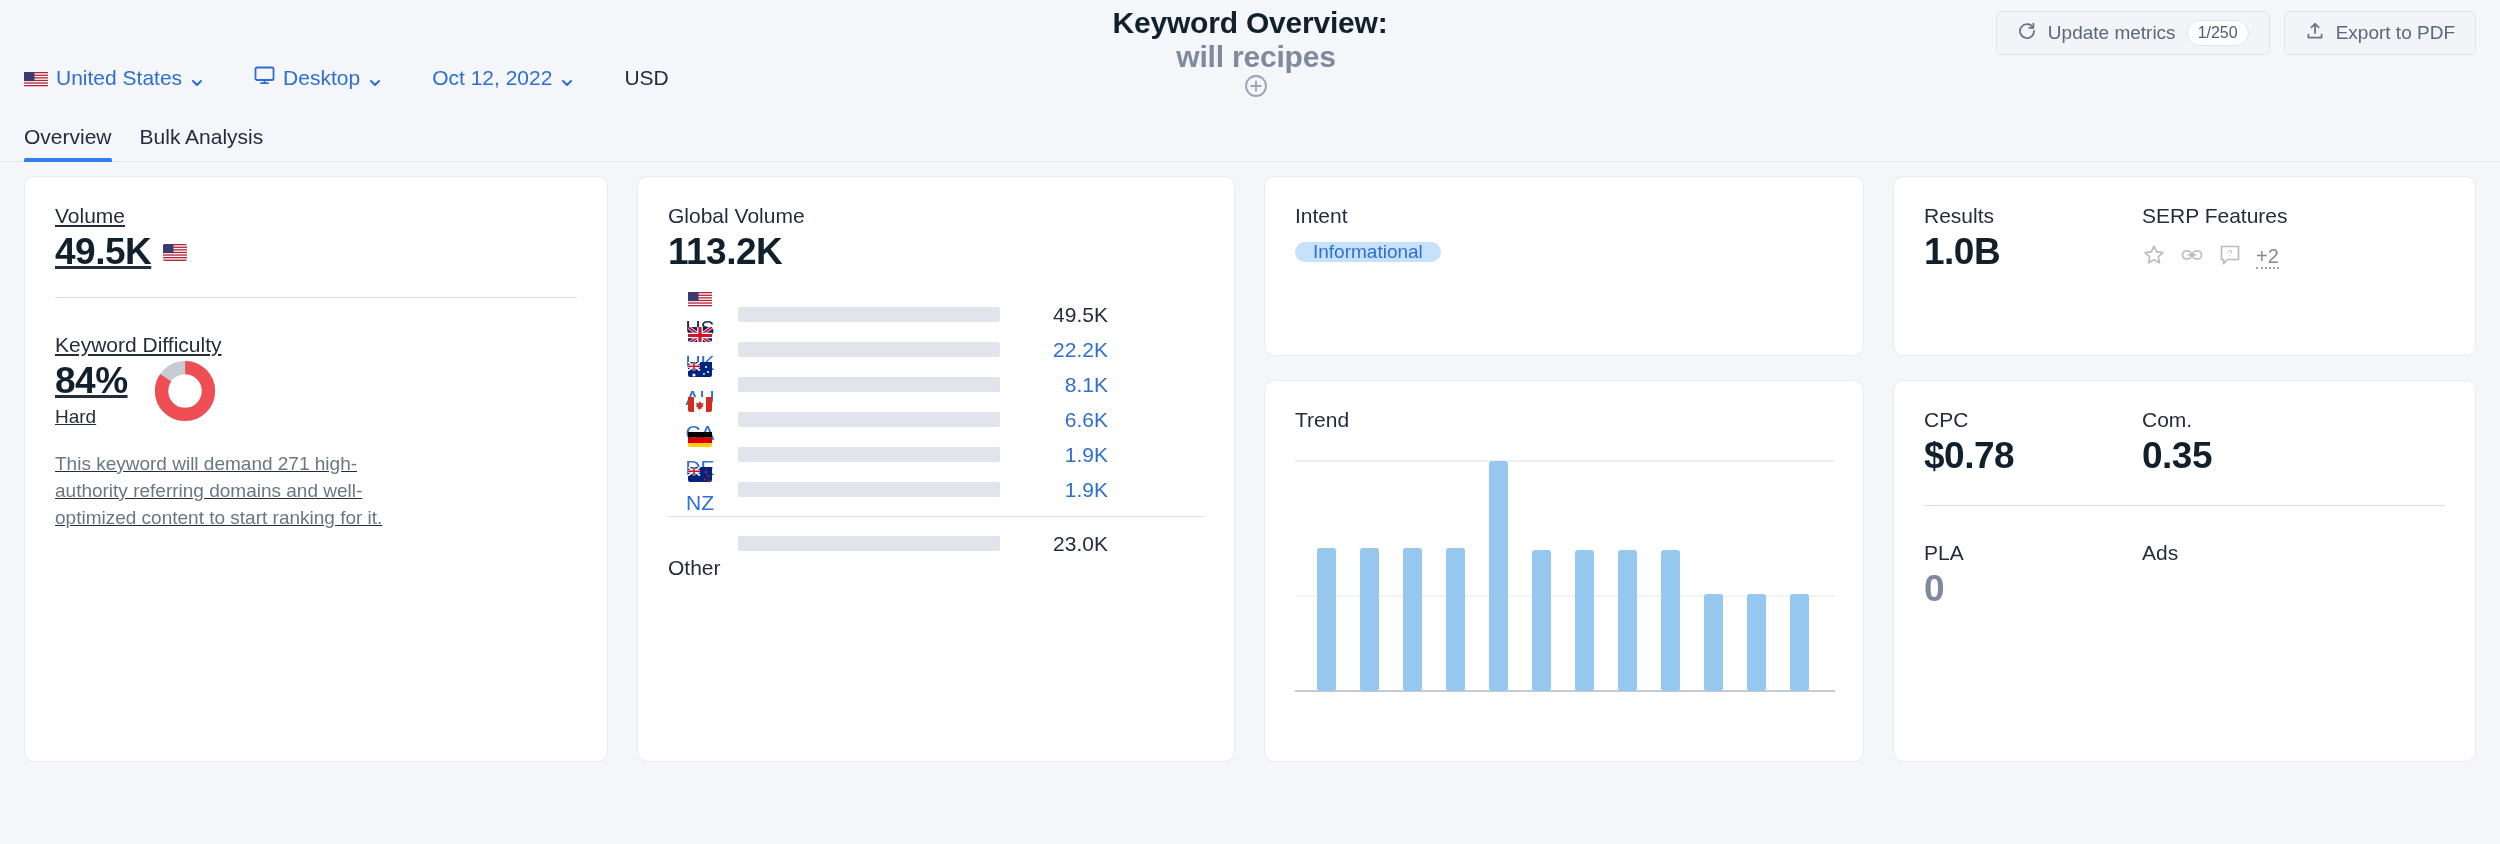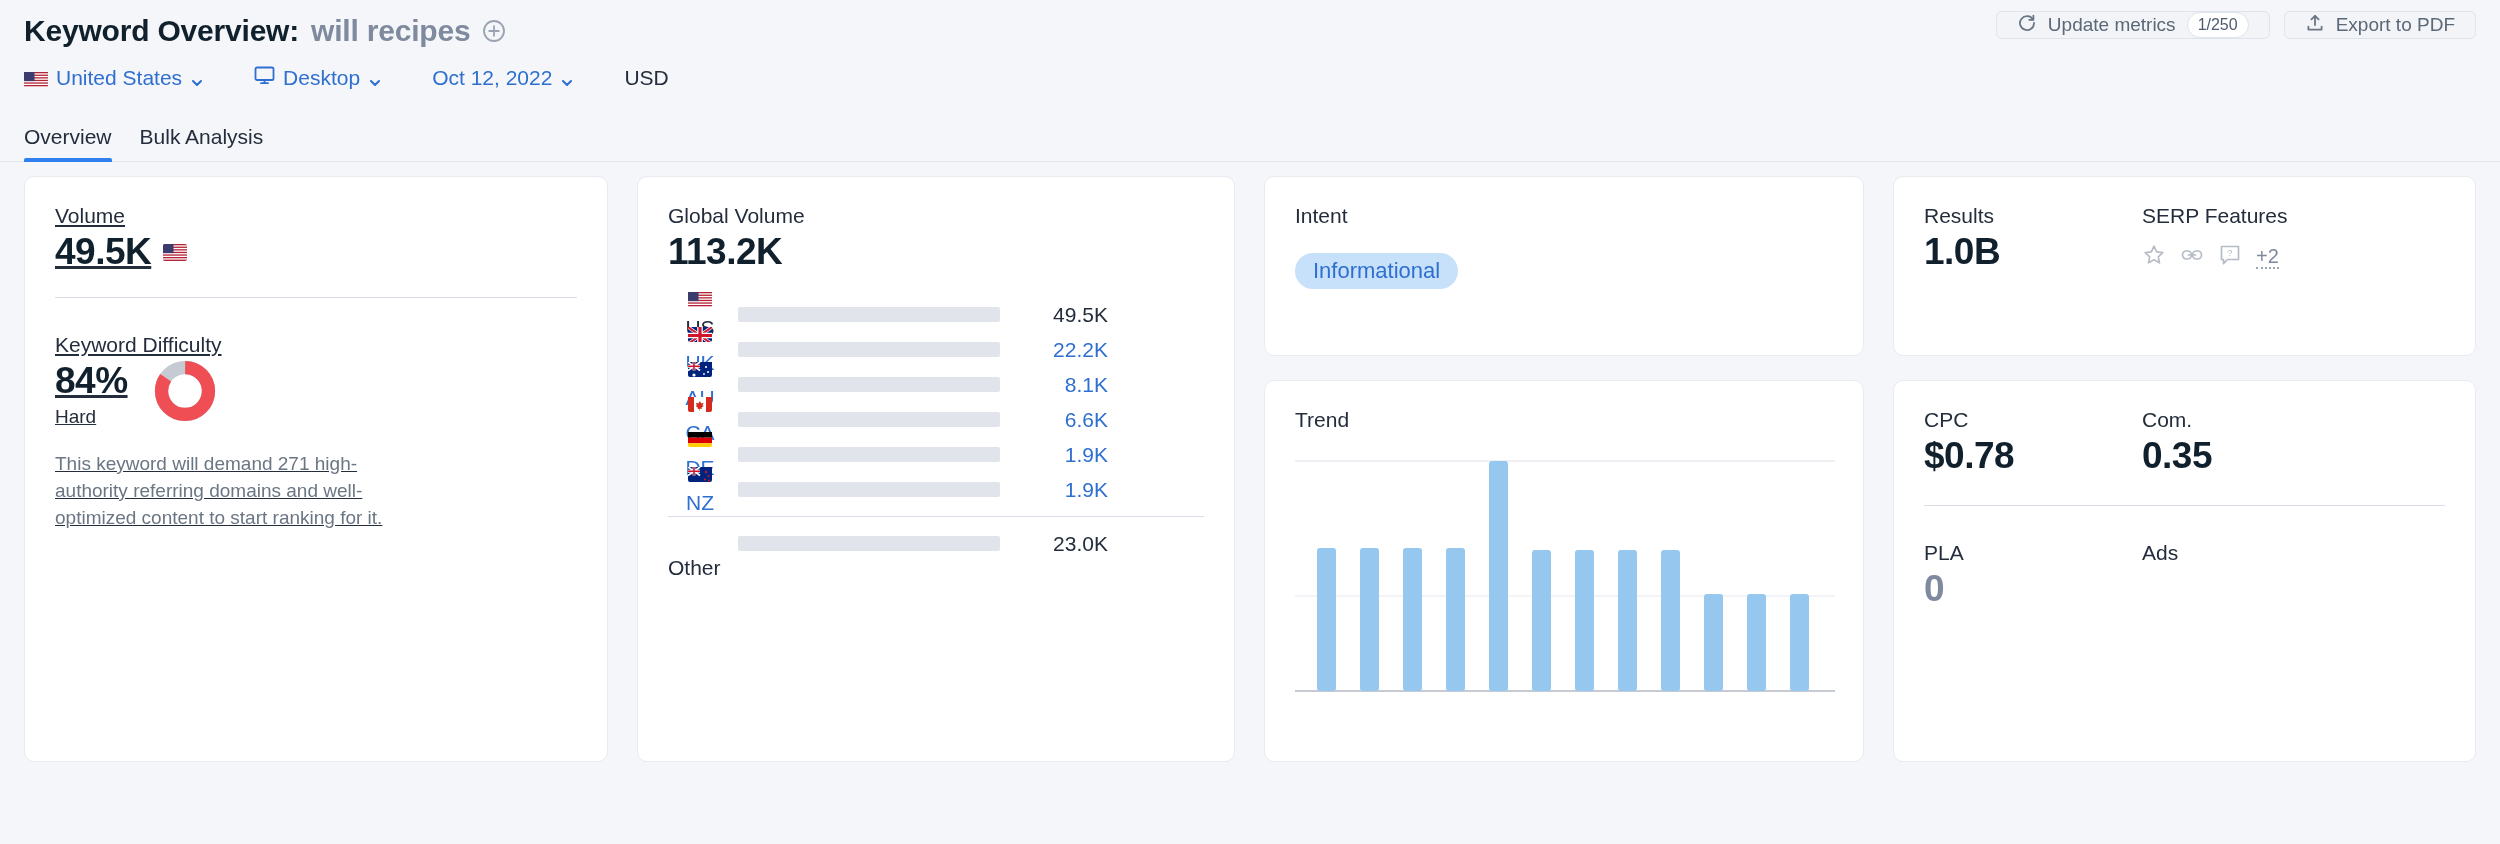--- a/index.html
+++ b/index.html
@@ -9,21 +9,21 @@
     font-family: "Liberation Sans", sans-serif;
     color: #242d3c;
     overflow: hidden;
   }
 
   
   .header { position: relative; padding: 0 24px; }
 
   .title-row {
     display: flex; align-items: center;
-    height: 56px; padding-top: 6px;
+    height: 56px; padding-top: 6px; flex-direction: column;
   }
   .title-main {
     font-size: 30px; font-weight: bold; letter-spacing: -0.2px;
     color: #11202d;
   }
   .title-kw {
     font-size: 30px; font-weight: bold; letter-spacing: -0.2px;
     color: #7f8a9e; margin-left: 12px;
   }
   .plus-icon {
@@ -31,21 +31,21 @@
     display: inline-flex; align-items: center; justify-content: center;
     cursor: pointer;
   }
 
   .top-actions {
     position: absolute; top: 11px; right: 24px;
     display: flex; align-items: center; gap: 14px;
   }
   .btn {
     display: inline-flex; align-items: center; gap: 11px;
-    height: 28px; padding: 0 20px;
+    height: 44px; padding: 0 20px;
     border: 1px solid #dfe3eb; border-radius: 6px;
     background: #f2f4f7; color: #4e5b6e;
     font-size: 19px; cursor: pointer;
   }
   .btn .lbl { color: #5b6878; }
   .badge-pill {
     display: inline-flex; align-items: center; justify-content: center;
     height: 26px; min-width: 58px; padding: 0 10px;
     border: 1px solid #dfe3eb; border-radius: 13px;
     background: #ffffff; color: #4e5b6e; font-size: 16px;
@@ -142,23 +142,23 @@
   .gv-fill.primary { background: #2173c8; }
   .gv-val {
     width: 90px; text-align: right; font-size: 21px; color: #2f6fd0;
   }
   .gv-val.dark { color: #242d3c; }
   .gv-divider { height: 1px; background: #d9dde5; margin: 9px 0 9px 0; }
 
   
   .intent-pill {
     display: inline-flex; align-items: center;
-    height: 36px; padding: 0 18px; margin-top: 24px;
+    height: 20px; padding: 0 18px; margin-top: 13px;
     border-radius: 18px; background: #c7e1fb; color: #2f6fd0;
-    font-size: 22px;
+    font-size: 19px;
   }
 
   
   .two-col { display: flex; }
   .two-col > div:first-child { width: 218px; }
   .serp-icons { display: flex; align-items: center; gap: 14px; margin-top: 14px; }
   .serp-plus {
     font-size: 20px; color: #7f8a9e;
     border-bottom: 2px dotted #9aa3b1; line-height: 22px;
   }

